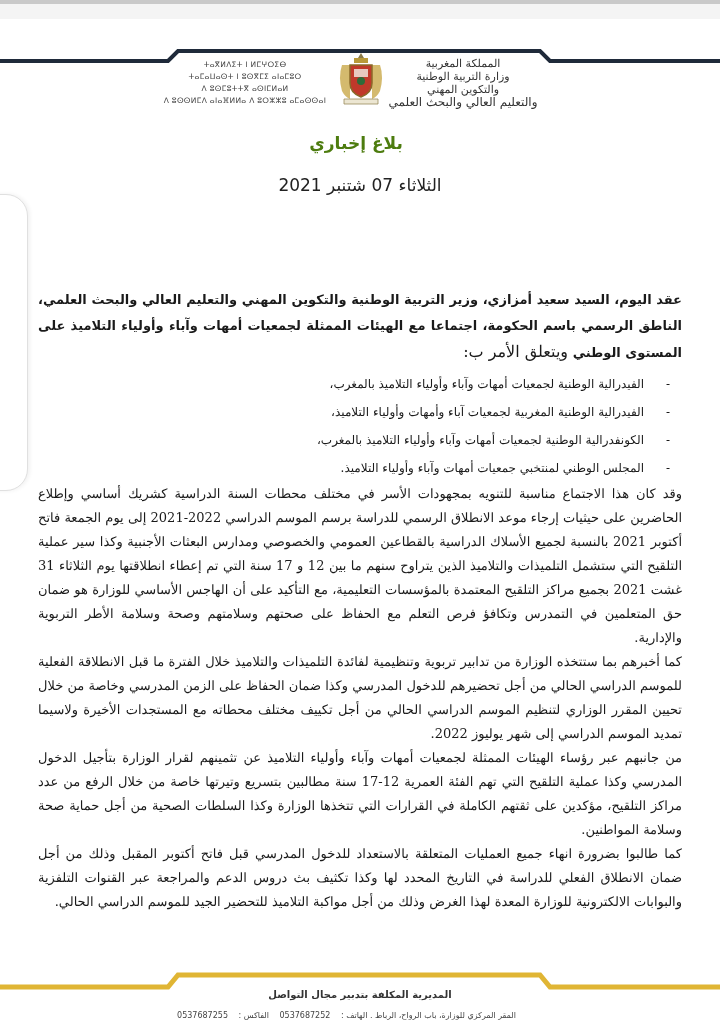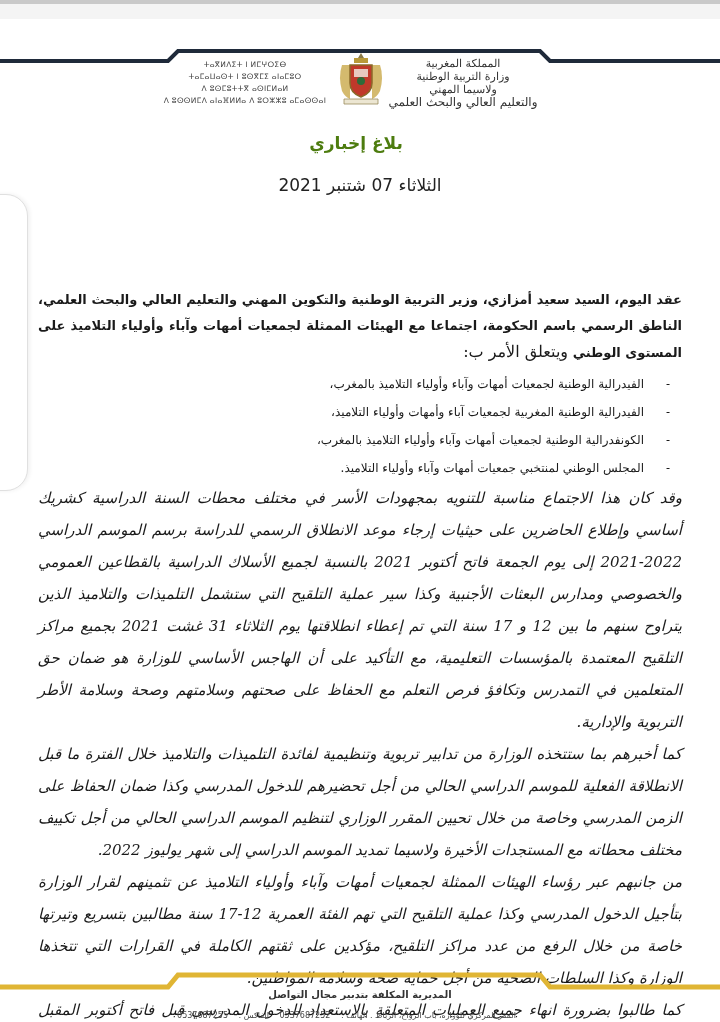--- a/index.html
+++ b/index.html
@@ -54,23 +54,22 @@
       font-family: "DejaVu Sans", sans-serif; font-weight: bold; font-size: 13px;
       line-height: 26px; margin: 0;
     }
     .intro .tail { font-weight: normal; font-family: "DejaVu Serif", serif; font-size: 16px; }
     ul.assoc { list-style: none; margin: 4px 0 0 0; padding: 0 12px 0 0; }
     ul.assoc li {
       font-size: 12px; line-height: 28px; font-family: "DejaVu Serif", serif;
     }
     ul.assoc li .dash { display: inline-block; width: 26px; }
     p.para {
-      margin: 0; font-size: 15px; line-height: 32px; font-family: "DejaVu Serif", serif;
+      margin: 0; font-size: 13px; line-height: 24px; font-family: "DejaVu Serif", serif;
       text-align-last: right;
-      font-style: italic;
     }
     .footer-name {
       position: absolute; top: 970px; left: 0; width: 720px; text-align: center;
       direction: rtl; font-family: "DejaVu Sans", sans-serif; font-weight: bold;
       font-size: 10px; color: #333;
     }
     .footer-contact {
       position: absolute; top: 992px; left: 0; width: 693px; text-align: center;
       direction: rtl; font-family: "DejaVu Sans", sans-serif;
       font-size: 8px; color: #444;
@@ -104,21 +103,21 @@
     <path d="M44 14 q4 12 0 26 q-3 6 -8 8 l0 -34 z" fill="#c9a94a" opacity="0.8"></path>
     <path d="M14 14 h22 v18 q0 10 -11 14 q-11 -4 -11 -14 z" fill="#c0392b" stroke="#8a6a2a" stroke-width="1.5"></path>
     <path d="M18 18 h14 v8 h-14 z" fill="#e8c9c0"></path>
     <circle cx="25" cy="30" r="4" fill="#2f6b3a"></circle>
     <path d="M8 48 h34 v5 h-34 z" fill="#ece6d2" stroke="#9a8a5a" stroke-width="0.8"></path>
   </svg>
 
   <div class="hdr-ar">
     <div>المملكة المغربية</div>
     <div>وزارة التربية الوطنية</div>
-    <div>ولاسيما المهني</div>
+    <div>والتكوين المهني</div>
     <div class="l4">والتعليم العالي والبحث العلمي</div>
   </div>
 
   <div class="title">بلاغ إخباري</div>
   <div class="date">الثلاثاء 07 شتنبر 2021</div>
 
   <div class="body">
     <p class="intro">
       <span>عقد اليوم، السيد سعيد أمزازي، وزير التربية الوطنية والتكوين المهني والتعليم العالي والبحث العلمي، الناطق الرسمي باسم الحكومة، اجتماعا مع الهيئات الممثلة لجمعيات أمهات وآباء وأولياء التلاميذ على المستوى الوطني</span>
       <span class="tail">ويتعلق الأمر ب:</span>

